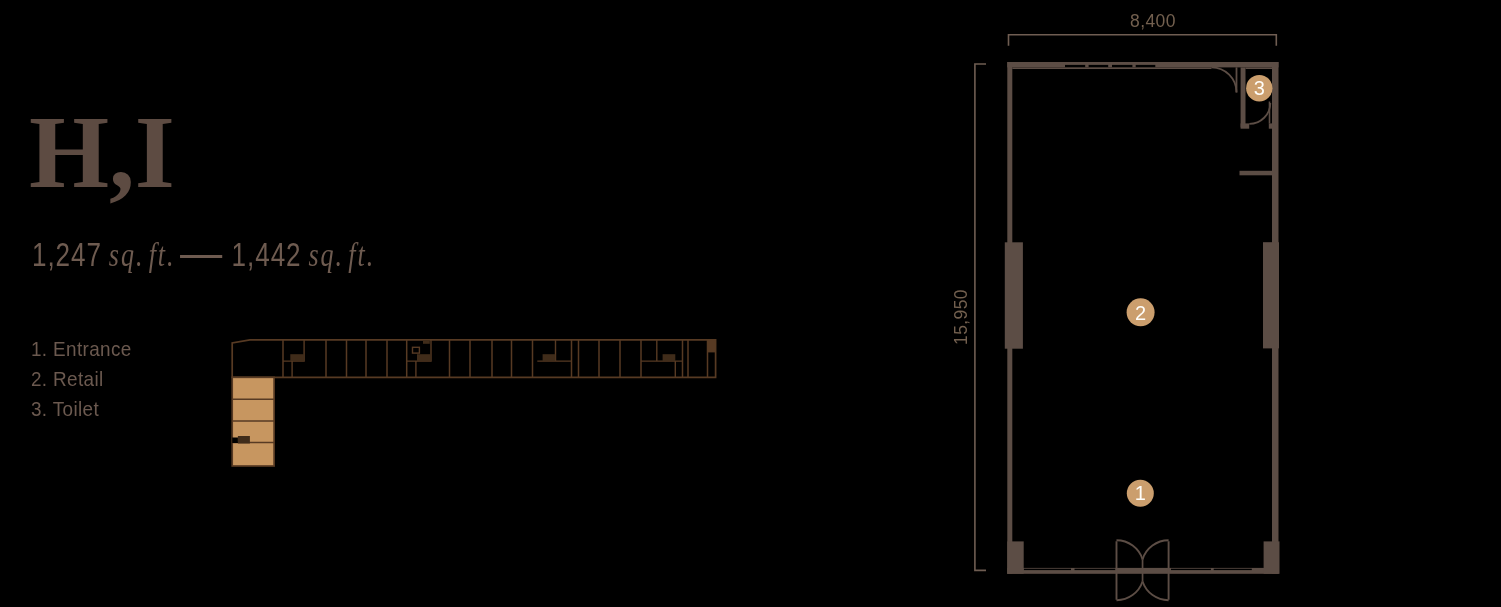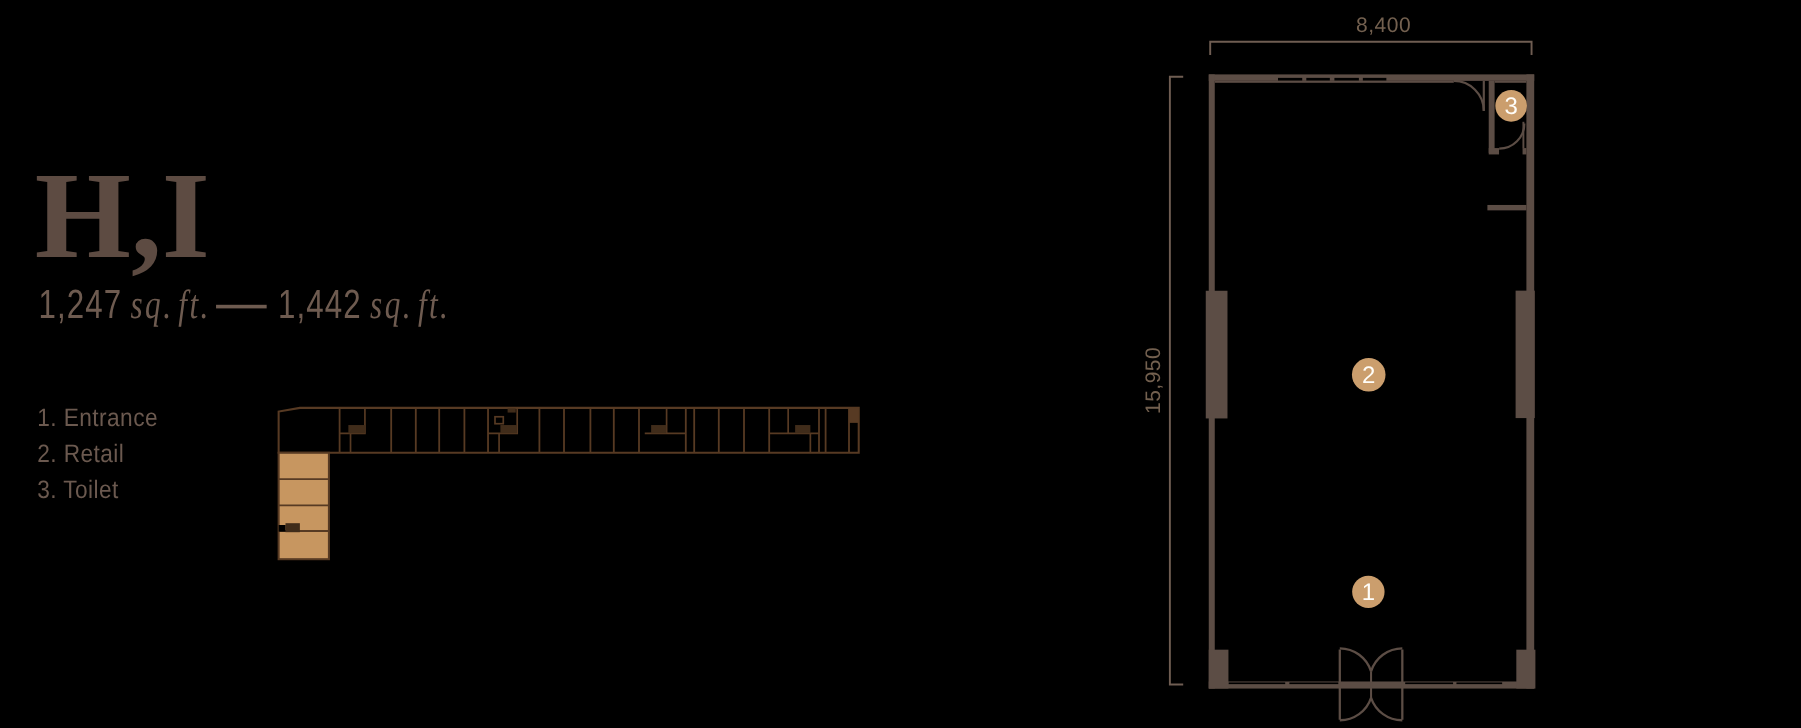--- a/index.html
+++ b/index.html
@@ -1,19 +1,19 @@
 <!DOCTYPE html>
 <html><head>
 <meta charset="utf-8">
 <style>
   html,body{margin:0;padding:0;background:#000;}
   #page{position:relative;width:1501px;height:607px;background:#000;overflow:hidden;
         font-family:"Liberation Sans",sans-serif;}
   .abs{position:absolute;}
-  #title{left:29px;top:129px;font-family:"Liberation Serif",serif;font-size:103px;
+  #title{left:29px;top:101px;font-family:"Liberation Serif",serif;font-size:103px;
          line-height:1;letter-spacing:0;color:#5d4b42;font-weight:bold;}
   #area{left:31.5px;top:234.5px;color:#6e5b50;white-space:nowrap;
         transform:scaleX(0.767);transform-origin:0 0;}
   #area .num{font-size:34px;letter-spacing:1.2px;}
   #area .sqft{font-family:"Liberation Serif",serif;font-style:italic;font-size:34px;
               letter-spacing:2.6px;}
   #area .g1{display:inline-block;width:9px;}
   #area .dash{display:inline-block;width:55px;height:2.4px;background:#6e5b50;
               vertical-align:8px;margin:0 12px 0 6px;}
   #legend{left:31px;top:334px;font-size:21px;line-height:29.75px;color:#6b594f;

